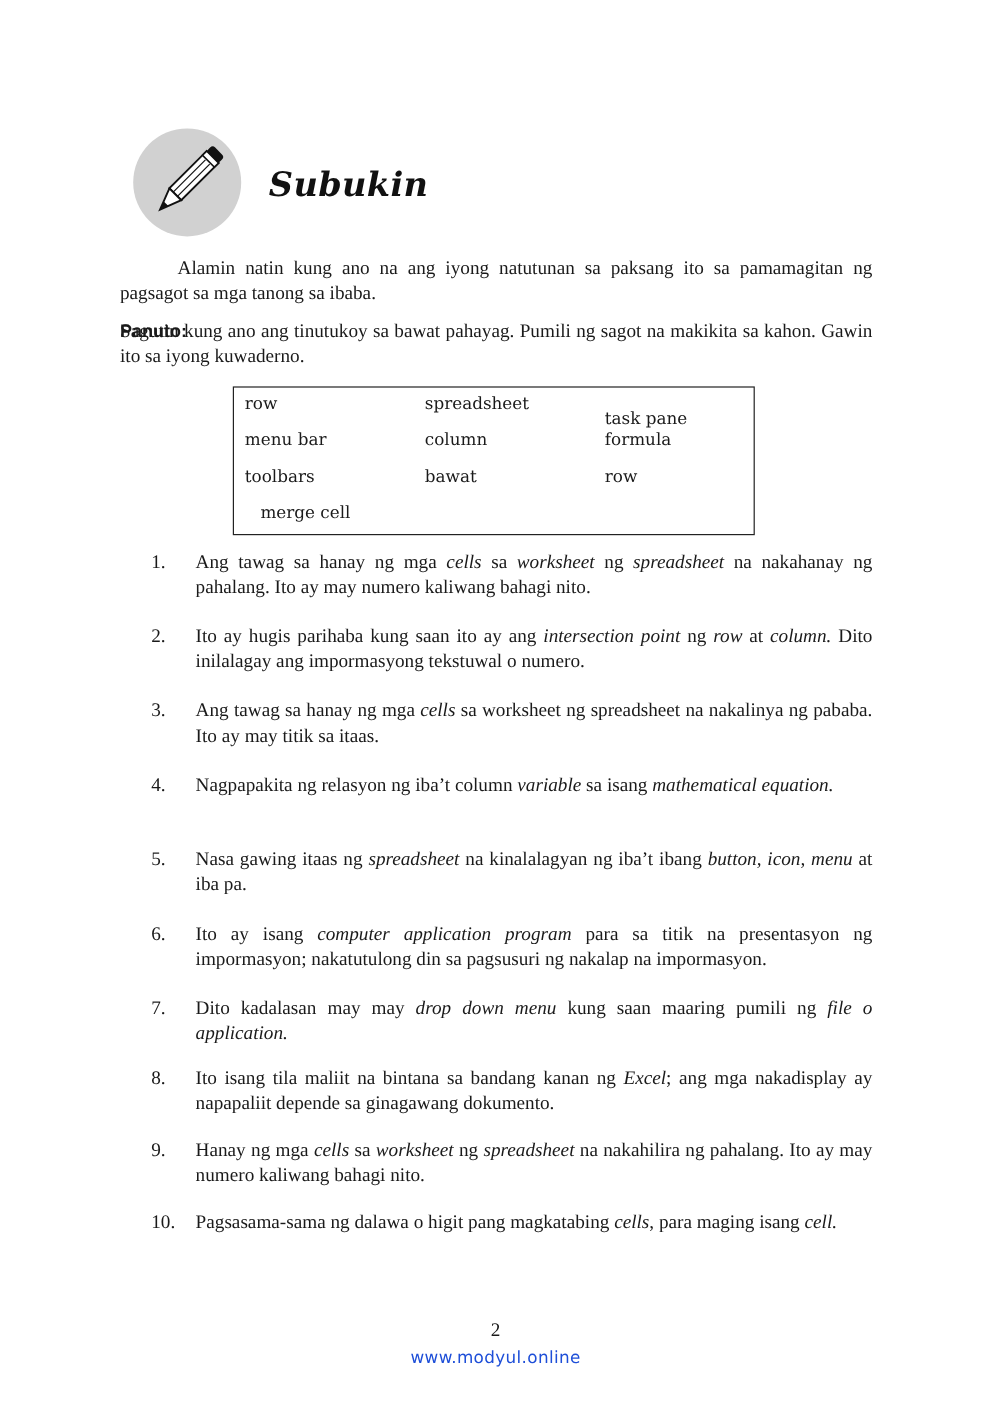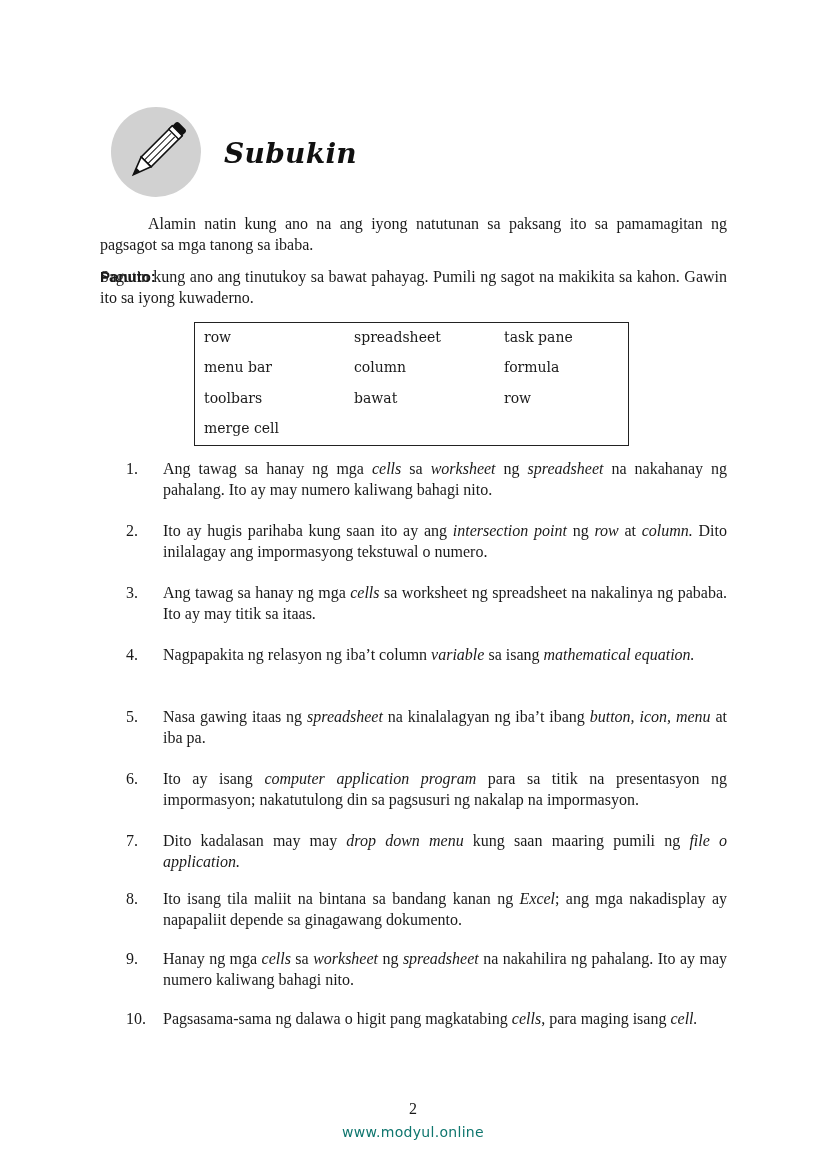--- a/index.html
+++ b/index.html
@@ -22,21 +22,21 @@
   .word { position: absolute; font-size: 15px; font-family: "DejaVu Serif", serif; font-size: 14px; }
   .questions { position: absolute; left: 100px; top: 458px; width: 627px;
                font-family: "Liberation Serif", serif; font-size: 16px; line-height: 21px; }
   .q { position: absolute; left: 0; width: 627px; }
   .q-num { position: absolute; left: 0; width: 48px; text-align: right; padding-right: 0; }
   .q-text { margin-left: 63px; text-align: justify; text-align-last: left; }
   em { font-style: italic; }
   .page-num { position: absolute; left: 0; width: 826px; top: 1100px; text-align: center;
               font-family: "Liberation Serif", serif; font-size: 16px; }
   .watermark { position: absolute; left: 0; width: 826px; top: 1124px; text-align: center;
-               font-family: "DejaVu Sans", sans-serif; font-size: 14px; color: #0f766e; letter-spacing: 0.3px; }
+               font-family: "DejaVu Sans", sans-serif; font-size: 14px; color: #1d4ed8; letter-spacing: 0.3px; }
 </style>
 </head>
 <body>
 
 <div class="header-icon">
   <svg width="90" height="90" viewBox="0 0 90 90">
     <g transform="translate(45 45) rotate(45)">
       <rect x="-7" y="-30" width="14" height="44" fill="#ffffff" stroke="#111" stroke-width="1.6"></rect>
       <line x1="-2.5" y1="-24" x2="-2.5" y2="14" stroke="#111" stroke-width="1"></line>
       <line x1="2.5" y1="-24" x2="2.5" y2="14" stroke="#111" stroke-width="1"></line>
@@ -52,28 +52,28 @@
 <div class="intro"><span class="indent"></span><span>Alamin natin kung ano na ang iyong natutunan sa paksang ito sa pamamagitan ng pagsagot sa mga tanong sa ibaba.</span></div>
 
 <div class="panuto">
   <div class="panuto-label">Panuto:</div>
   <div class="panuto-text">Sagutin kung ano ang tinutukoy sa bawat pahayag. Pumili ng sagot na makikita sa kahon. Gawin ito sa iyong kuwaderno.</div>
 </div>
 
 <div class="word-box">
   <span class="word" style="left:9px;top:6px">row</span>
   <span class="word" style="left:159px;top:6px">spreadsheet</span>
-  <span class="word" style="left:309px;top:6px">task pane</span>
+  <span class="word" style="left:309px;top:18px">task pane</span>
   <span class="word" style="left:9px;top:36px">menu bar</span>
   <span class="word" style="left:159px;top:36px">column</span>
   <span class="word" style="left:309px;top:36px">formula</span>
   <span class="word" style="left:9px;top:67px">toolbars</span>
   <span class="word" style="left:159px;top:67px">bawat</span>
   <span class="word" style="left:309px;top:67px">row</span>
-  <span class="word" style="left:9px;top:97px">merge cell</span>
+  <span class="word" style="left:22px;top:97px">merge cell</span>
 </div>
 
 <div class="questions" id="questions">
     <div class="q" style="top: 0px;">
       <div class="q-num" style="left: 0px; width: 38px; text-align: right; padding-right: 0px;">1.</div>
       <div class="q-text"><span>Ang tawag sa hanay ng mga </span><em>cells</em><span> sa </span><em>worksheet</em><span> ng </span><em>spreadsheet</em><span> na nakahanay ng pahalang. Ito ay may numero kaliwang bahagi nito.</span></div>
     </div>
     <div class="q" style="top: 62px;">
       <div class="q-num" style="left: 0px; width: 38px; text-align: right; padding-right: 0px;">2.</div>
       <div class="q-text"><span>Ito ay hugis parihaba kung saan ito ay ang </span><em>intersection point</em><span> ng </span><em>row</em><span> at </span><em>column.</em><span> Dito inilalagay ang impormasyong tekstuwal o numero.</span></div>

